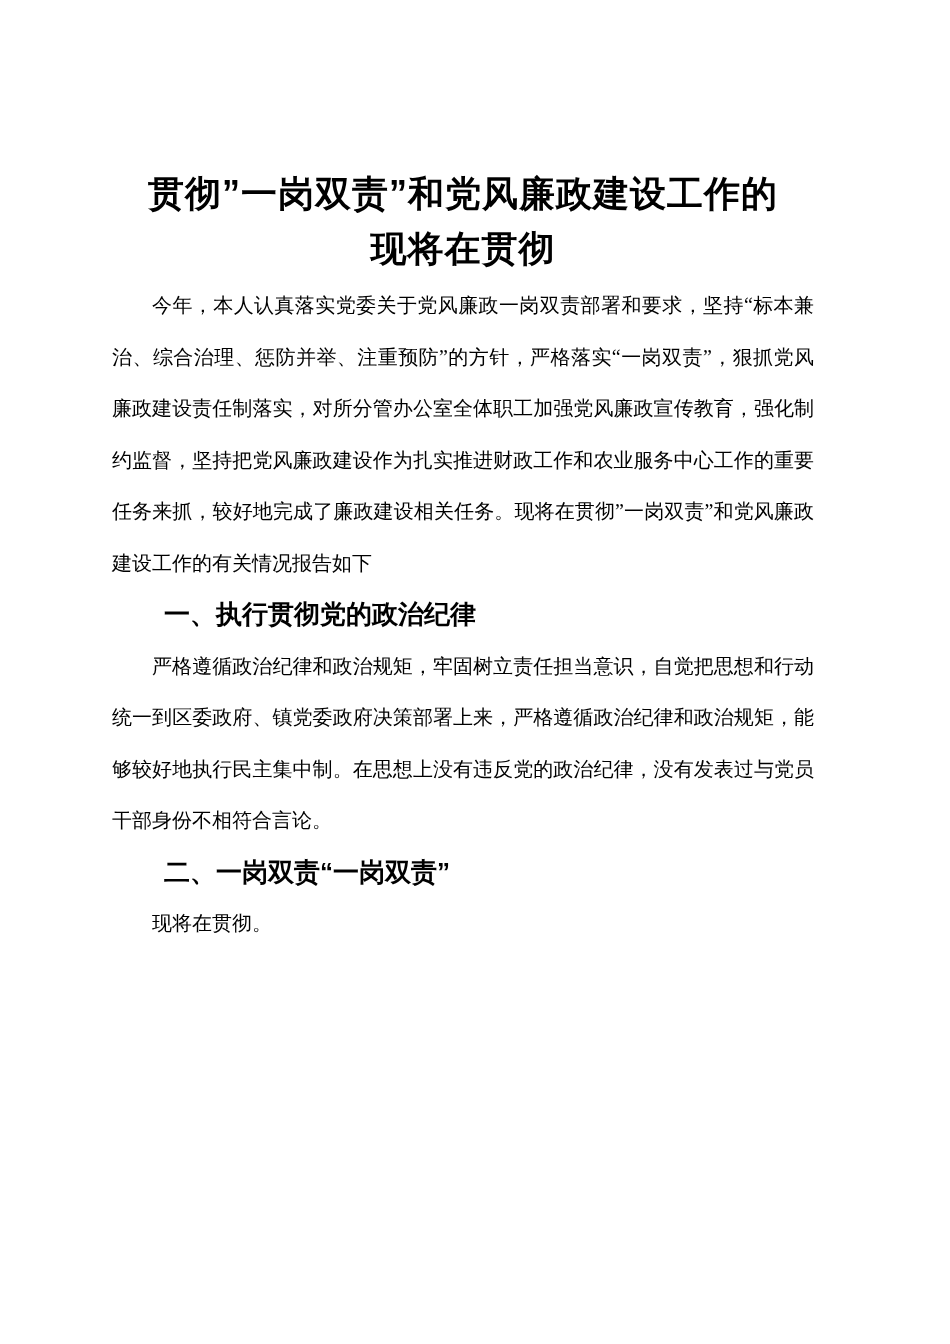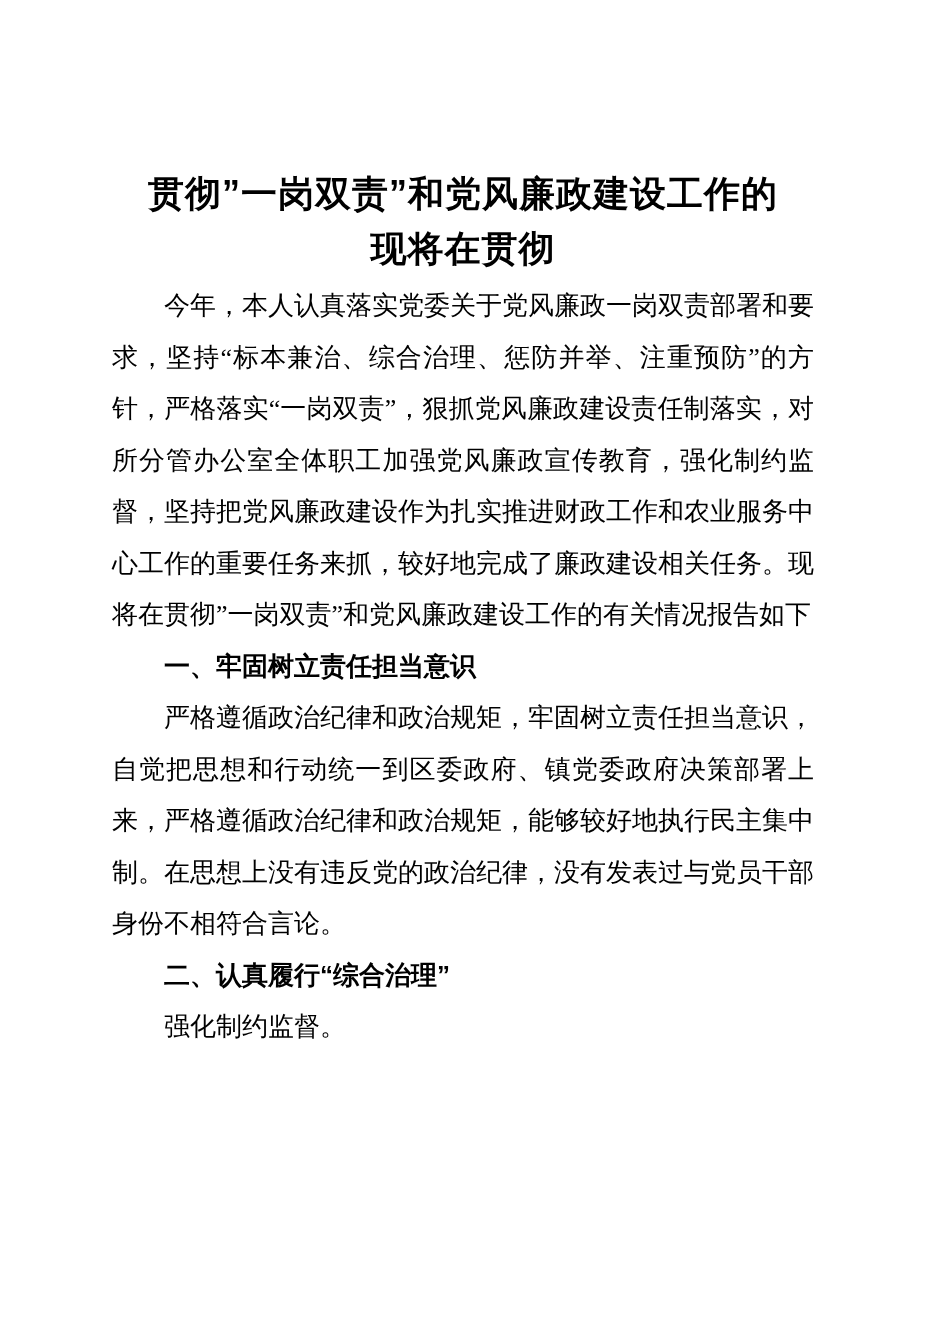--- a/index.html
+++ b/index.html
@@ -22,21 +22,21 @@
     font-size: 36px;
     line-height: 55px;
     font-weight: bold;
     text-align: center;
     letter-spacing: 1px;
     margin: 0 0 4px 0;
     color: #000000;
   }
   .para {
     font-family: "Liberation Serif", "DejaVu Serif", serif;
-    font-size: 26px;
+    font-size: 20px;
     line-height: 51.5px;
     text-align: justify;
     text-indent: 2em;
     margin: 0;
     color: #000000;
     word-break: break-all;
   }
   .heading {
     font-family: "Liberation Sans", "DejaVu Sans", sans-serif;
     font-size: 26px;
@@ -51,20 +51,20 @@
 <body>
 
 <div class="page">
   <div class="doc-title">
     <div>贯彻”一岗双责”和党风廉政建设工作的</div>
     <div>现将在贯彻</div>
   </div>
 
   <p class="para">今年，本人认真落实党委关于党风廉政一岗双责部署和要求，坚持“标本兼治、综合治理、惩防并举、注重预防”的方针，严格落实“一岗双责”，狠抓党风廉政建设责任制落实，对所分管办公室全体职工加强党风廉政宣传教育，强化制约监督，坚持把党风廉政建设作为扎实推进财政工作和农业服务中心工作的重要任务来抓，较好地完成了廉政建设相关任务。现将在贯彻”一岗双责”和党风廉政建设工作的有关情况报告如下</p>
 
-  <p class="heading">一、牢固树立责任担当意识</p>
+  <p class="heading">一、执行贯彻党的政治纪律</p>
 
   <p class="para">严格遵循政治纪律和政治规矩，牢固树立责任担当意识，自觉把思想和行动统一到区委政府、镇党委政府决策部署上来，严格遵循政治纪律和政治规矩，能够较好地执行民主集中制。在思想上没有违反党的政治纪律，没有发表过与党员干部身份不相符合言论。</p>
 
-  <p class="heading">二、认真履行“综合治理”</p>
+  <p class="heading">二、一岗双责“一岗双责”</p>
 
-  <p class="para">强化制约监督。</p>
+  <p class="para">现将在贯彻。</p>
 </div>
 
 </body></html>

